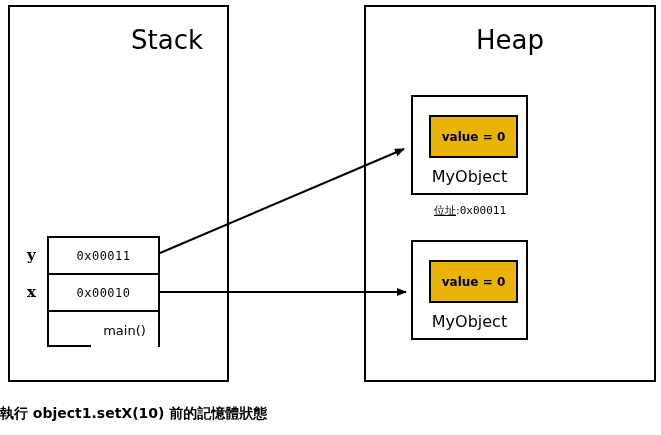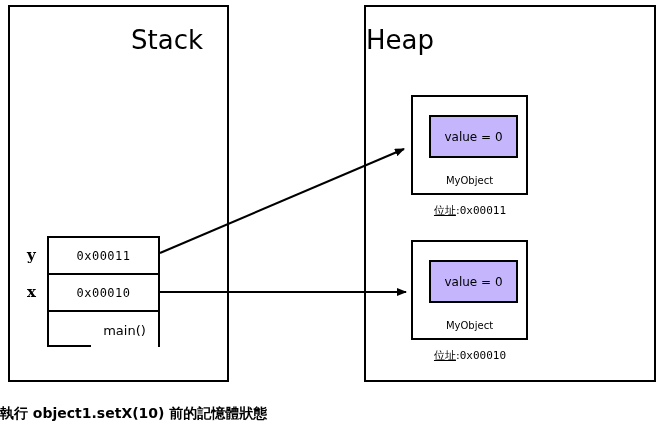--- a/index.html
+++ b/index.html
@@ -52,21 +52,21 @@
     text-align: center;
   }
   #stack-title {
     right: 24px;
     top: 20px;
   }
   #heap-title {
     left: 0;
     right: 0;
     top: 20px;
-    text-align: left;
+    text-align: center;
   }
 
   
   #stack-frame {
     position: absolute;
     left: 47px;
     top: 236px;
     width: 113px;
     height: 111px;
     border: 2px solid #000;
@@ -127,29 +127,30 @@
     left: 16px;
     top: 18px;
     width: 89px;
     height: 43px;
     border: 2px solid #000;
     box-sizing: border-box;
     display: flex;
     align-items: center;
     justify-content: center;
     font-size: 12px;
-    background: #c4b5fd;
+    background: #eab308;
+    font-weight: bold;
   }
   .object-class-name {
     position: absolute;
     left: 0;
     right: 0;
-    top: 78px;
-    text-align: center;
-    font-size: 10px;
+    top: 70px;
+    text-align: center;
+    font-size: 16px;
   }
 
   .address-label {
     position: absolute;
     width: 200px;
     text-align: center;
     font-size: 11px;
     white-space: nowrap;
   }
   #address-label-1 { left: 370px; top: 203px; }
@@ -201,23 +202,20 @@
     <div class="field-box">value = 0</div>
     <div class="object-class-name">MyObject</div>
   </div>
   <div class="address-label" id="address-label-1">
     <span class="addr-cjk">位址</span><span>:</span><span class="addr-value">0x00011</span>
   </div>
 
   <div class="heap-object" id="heap-object-2">
     <div class="field-box">value = 0</div>
     <div class="object-class-name">MyObject</div>
-  </div>
-  <div class="address-label" id="address-label-2">
-    <span class="addr-cjk">位址</span><span>:</span><span class="addr-value">0x00010</span>
   </div>
 
   <svg width="661" height="435" style="position:absolute;left:0;top:0;pointer-events:none;">
     <defs>
       <marker id="arrowhead" markerWidth="10" markerHeight="8" refX="9" refY="4" orient="auto" markerUnits="userSpaceOnUse">
         <path d="M0,0 L10,4 L0,8 Z" fill="#000"></path>
       </marker>
     </defs>
     <line x1="160" y1="253" x2="404" y2="149" stroke="#000" stroke-width="2" marker-end="url(#arrowhead)"></line>
     <line x1="160" y1="292" x2="406" y2="292" stroke="#000" stroke-width="2" marker-end="url(#arrowhead)"></line>

